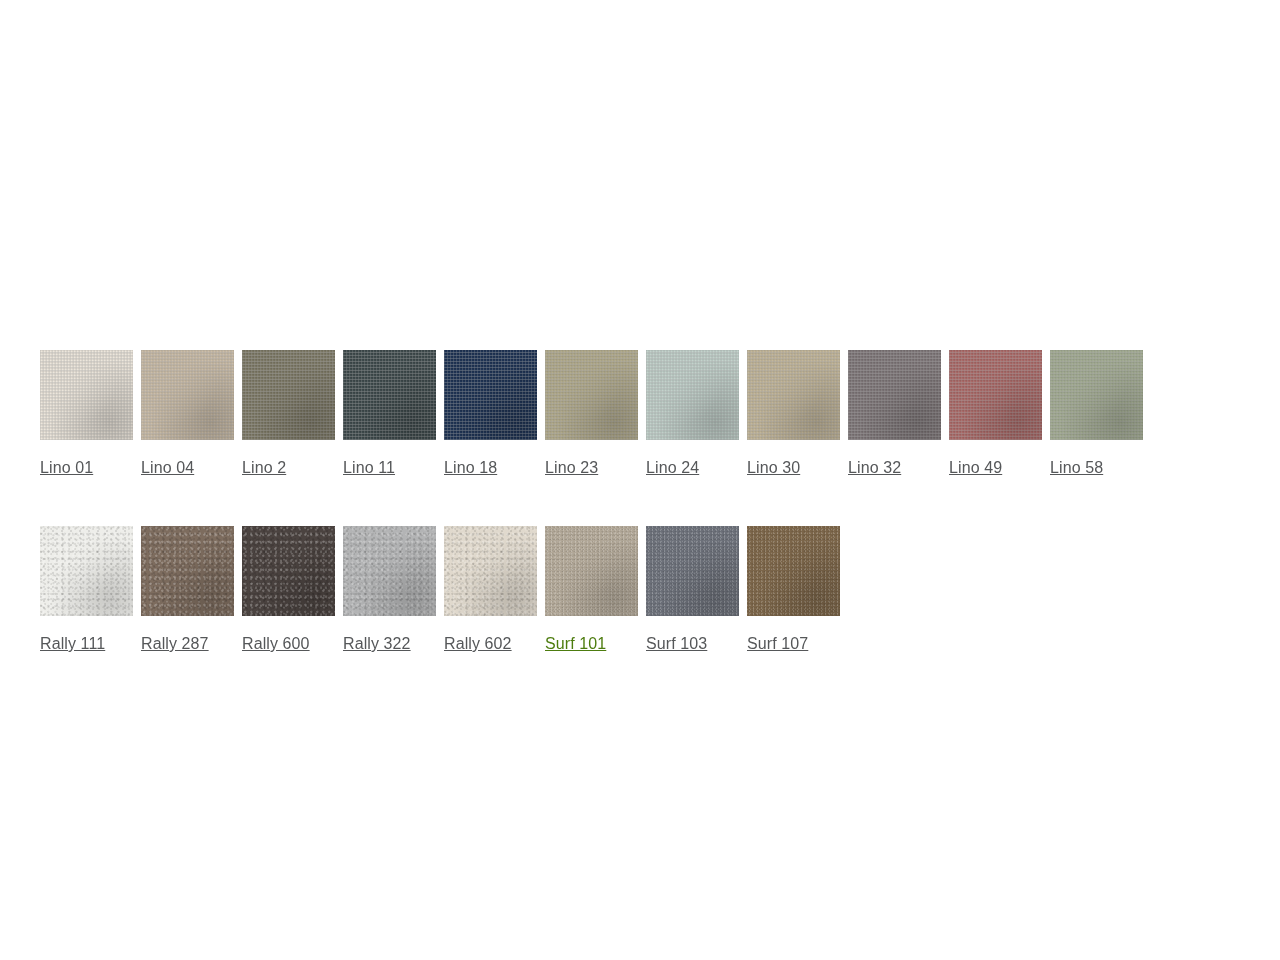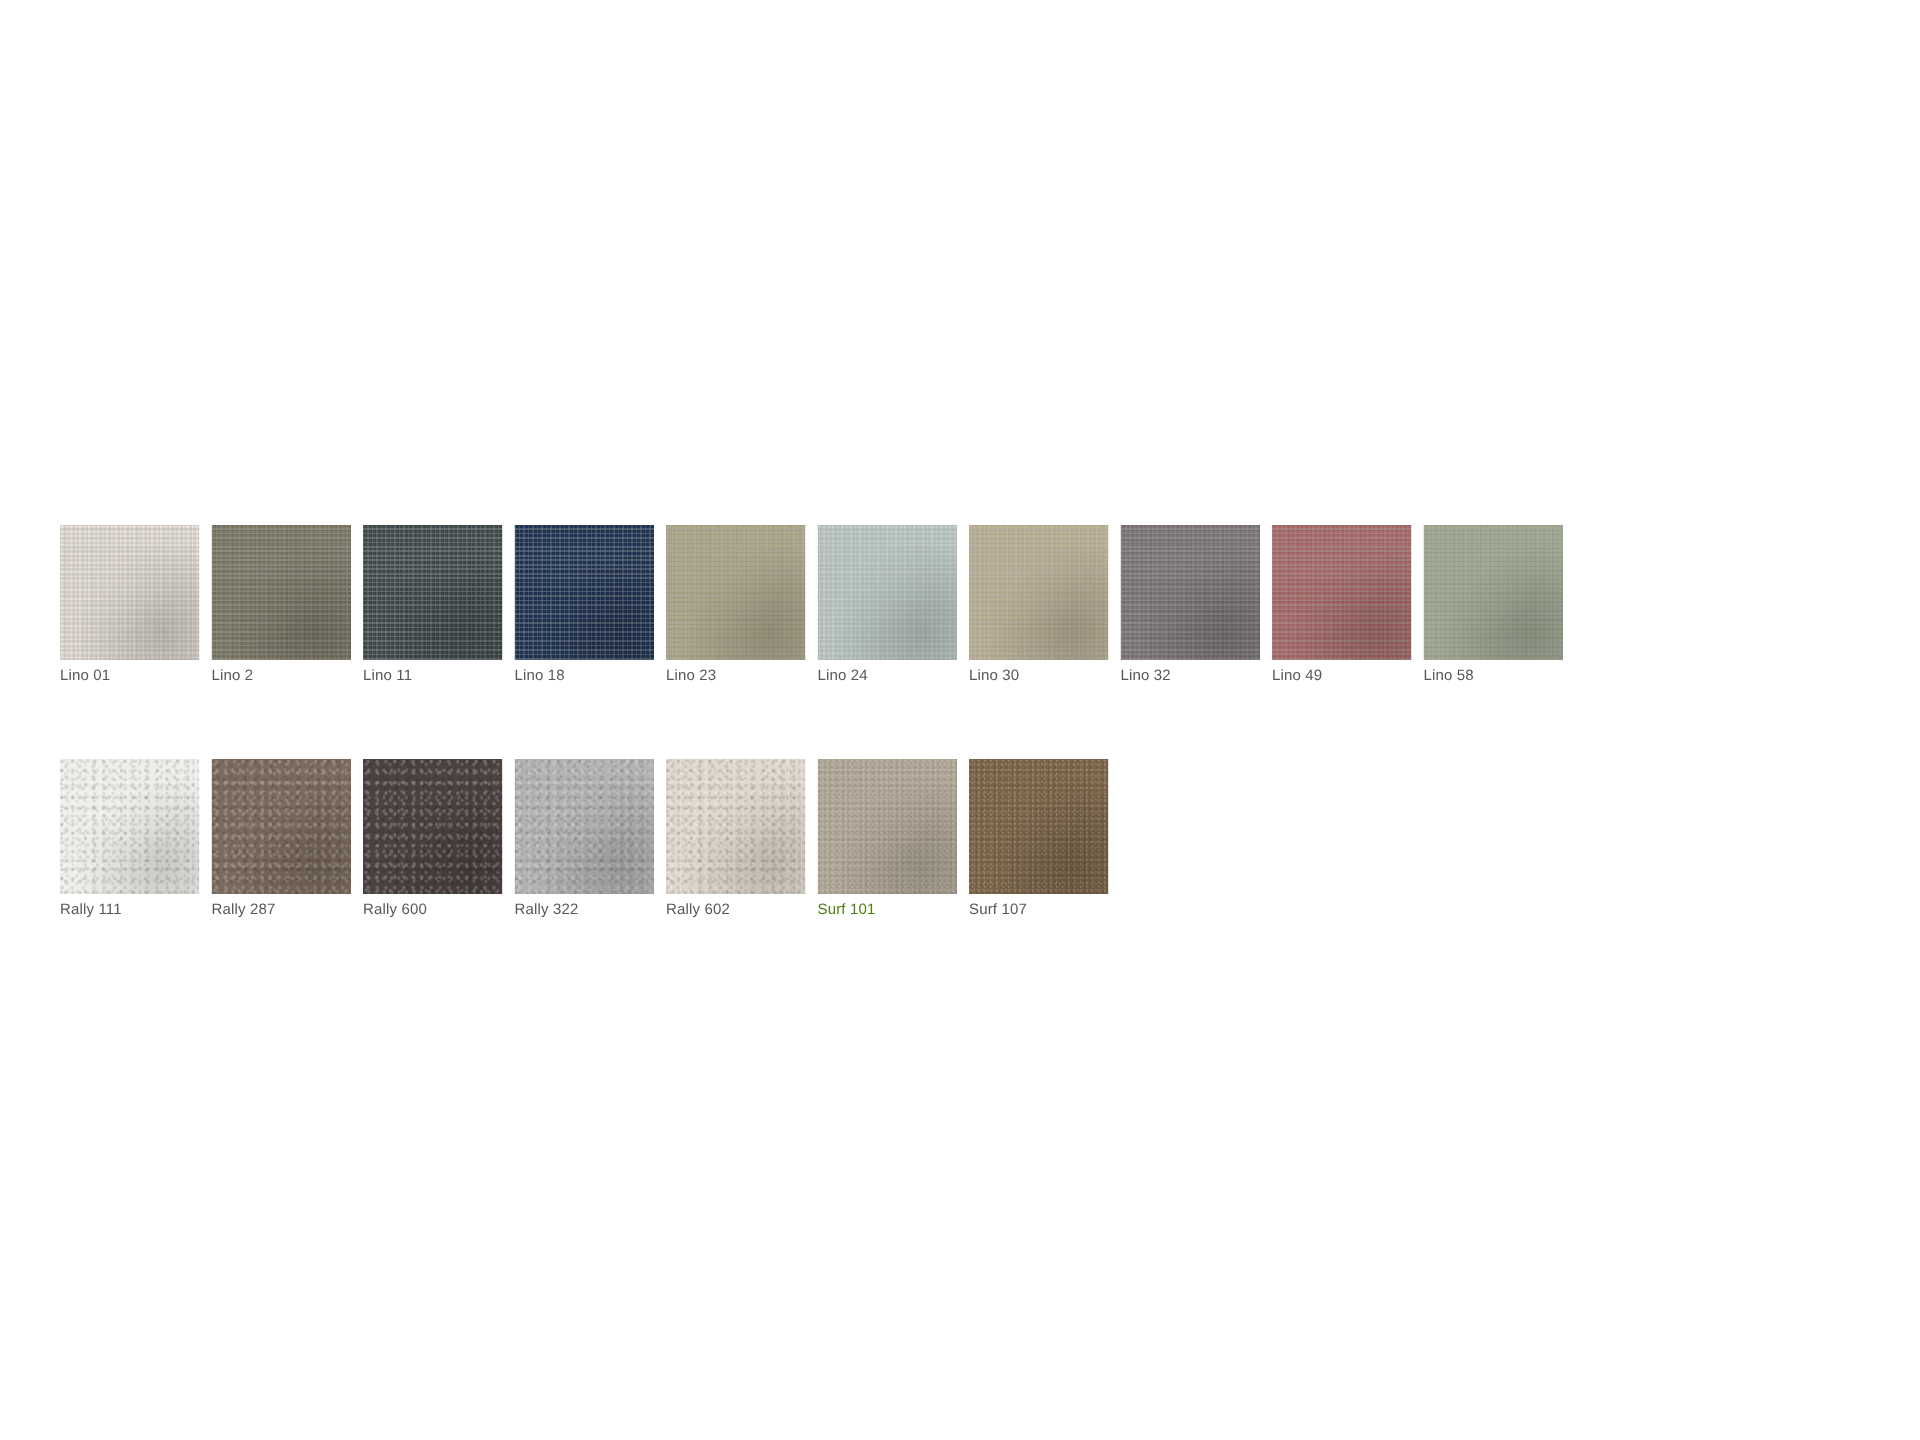--- a/index.html
+++ b/index.html
@@ -138,45 +138,56 @@
     inset: 0;
     pointer-events: none;
     mix-blend-mode: multiply;
     opacity: 0.18;
     background-image:
       radial-gradient(ellipse at 30% 25%, rgba(255,255,255,0.9) 0%, transparent 55%),
       radial-gradient(ellipse at 75% 80%, rgba(0,0,0,0.85) 0%, transparent 60%);
   }
 
   .swatch-label {
-    margin-top: 6px;
-    font-size: 10px;
+    margin-top: 20px;
+    font-size: 16px;
     line-height: 1;
     color: #555759;
     white-space: nowrap;
     letter-spacing: 0.1px;
+    text-decoration: underline;
   }
 </style>
 </head>
 <body style="background: rgb(255, 255, 255);">
 
 <div class="swatch-board">
     <div class="swatch-row">
       <div class="swatch-cell">
         <div class="chip">
           <div class="chip-body" style="background-color: rgb(236, 230, 220);">
             <div class="chip-texture tex-lino"></div>
             <div class="chip-texture light tex-lino-hi"></div>
             <div class="chip-shade"></div>
           </div>
         </div>
         <div class="swatch-label" style="color: rgb(85, 87, 89);">Lino 01</div>
       </div>
       <div class="swatch-cell">
         <div class="chip">
+          <div class="chip-body" style="background-color: rgb(203, 189, 168);">
+            <div class="chip-texture tex-lino"></div>
+            <div class="chip-texture light tex-lino-hi"></div>
+            <div class="chip-shade"></div>
+          </div>
+        </div>
+        <div class="swatch-label" style="color: rgb(85, 87, 89);">Lino 04</div>
+      </div>
+      <div class="swatch-cell">
+        <div class="chip">
           <div class="chip-body" style="background-color: rgb(124, 120, 101);">
             <div class="chip-texture tex-lino"></div>
             <div class="chip-texture light tex-lino-hi"></div>
             <div class="chip-shade"></div>
           </div>
         </div>
         <div class="swatch-label" style="color: rgb(85, 87, 89);">Lino 2</div>
       </div>
       <div class="swatch-cell">
         <div class="chip">
@@ -315,20 +326,30 @@
           <div class="chip-body" style="background-color: rgb(176, 166, 150);">
             <div class="chip-texture tex-surf"></div>
             <div class="chip-texture light tex-surf-hi"></div>
             <div class="chip-shade"></div>
           </div>
         </div>
         <div class="swatch-label" style="color: #4d7c0f;">Surf 101</div>
       </div>
       <div class="swatch-cell">
         <div class="chip">
+          <div class="chip-body" style="background-color: rgb(108, 112, 121);">
+            <div class="chip-texture tex-surf"></div>
+            <div class="chip-texture light tex-surf-hi"></div>
+            <div class="chip-shade"></div>
+          </div>
+        </div>
+        <div class="swatch-label" style="color: rgb(85, 87, 89);">Surf 103</div>
+      </div>
+      <div class="swatch-cell">
+        <div class="chip">
           <div class="chip-body" style="background-color: rgb(123, 101, 73);">
             <div class="chip-texture tex-surf"></div>
             <div class="chip-texture light tex-surf-hi"></div>
             <div class="chip-shade"></div>
           </div>
         </div>
         <div class="swatch-label" style="color: rgb(85, 87, 89);">Surf 107</div>
       </div>
     </div>
   </div>

